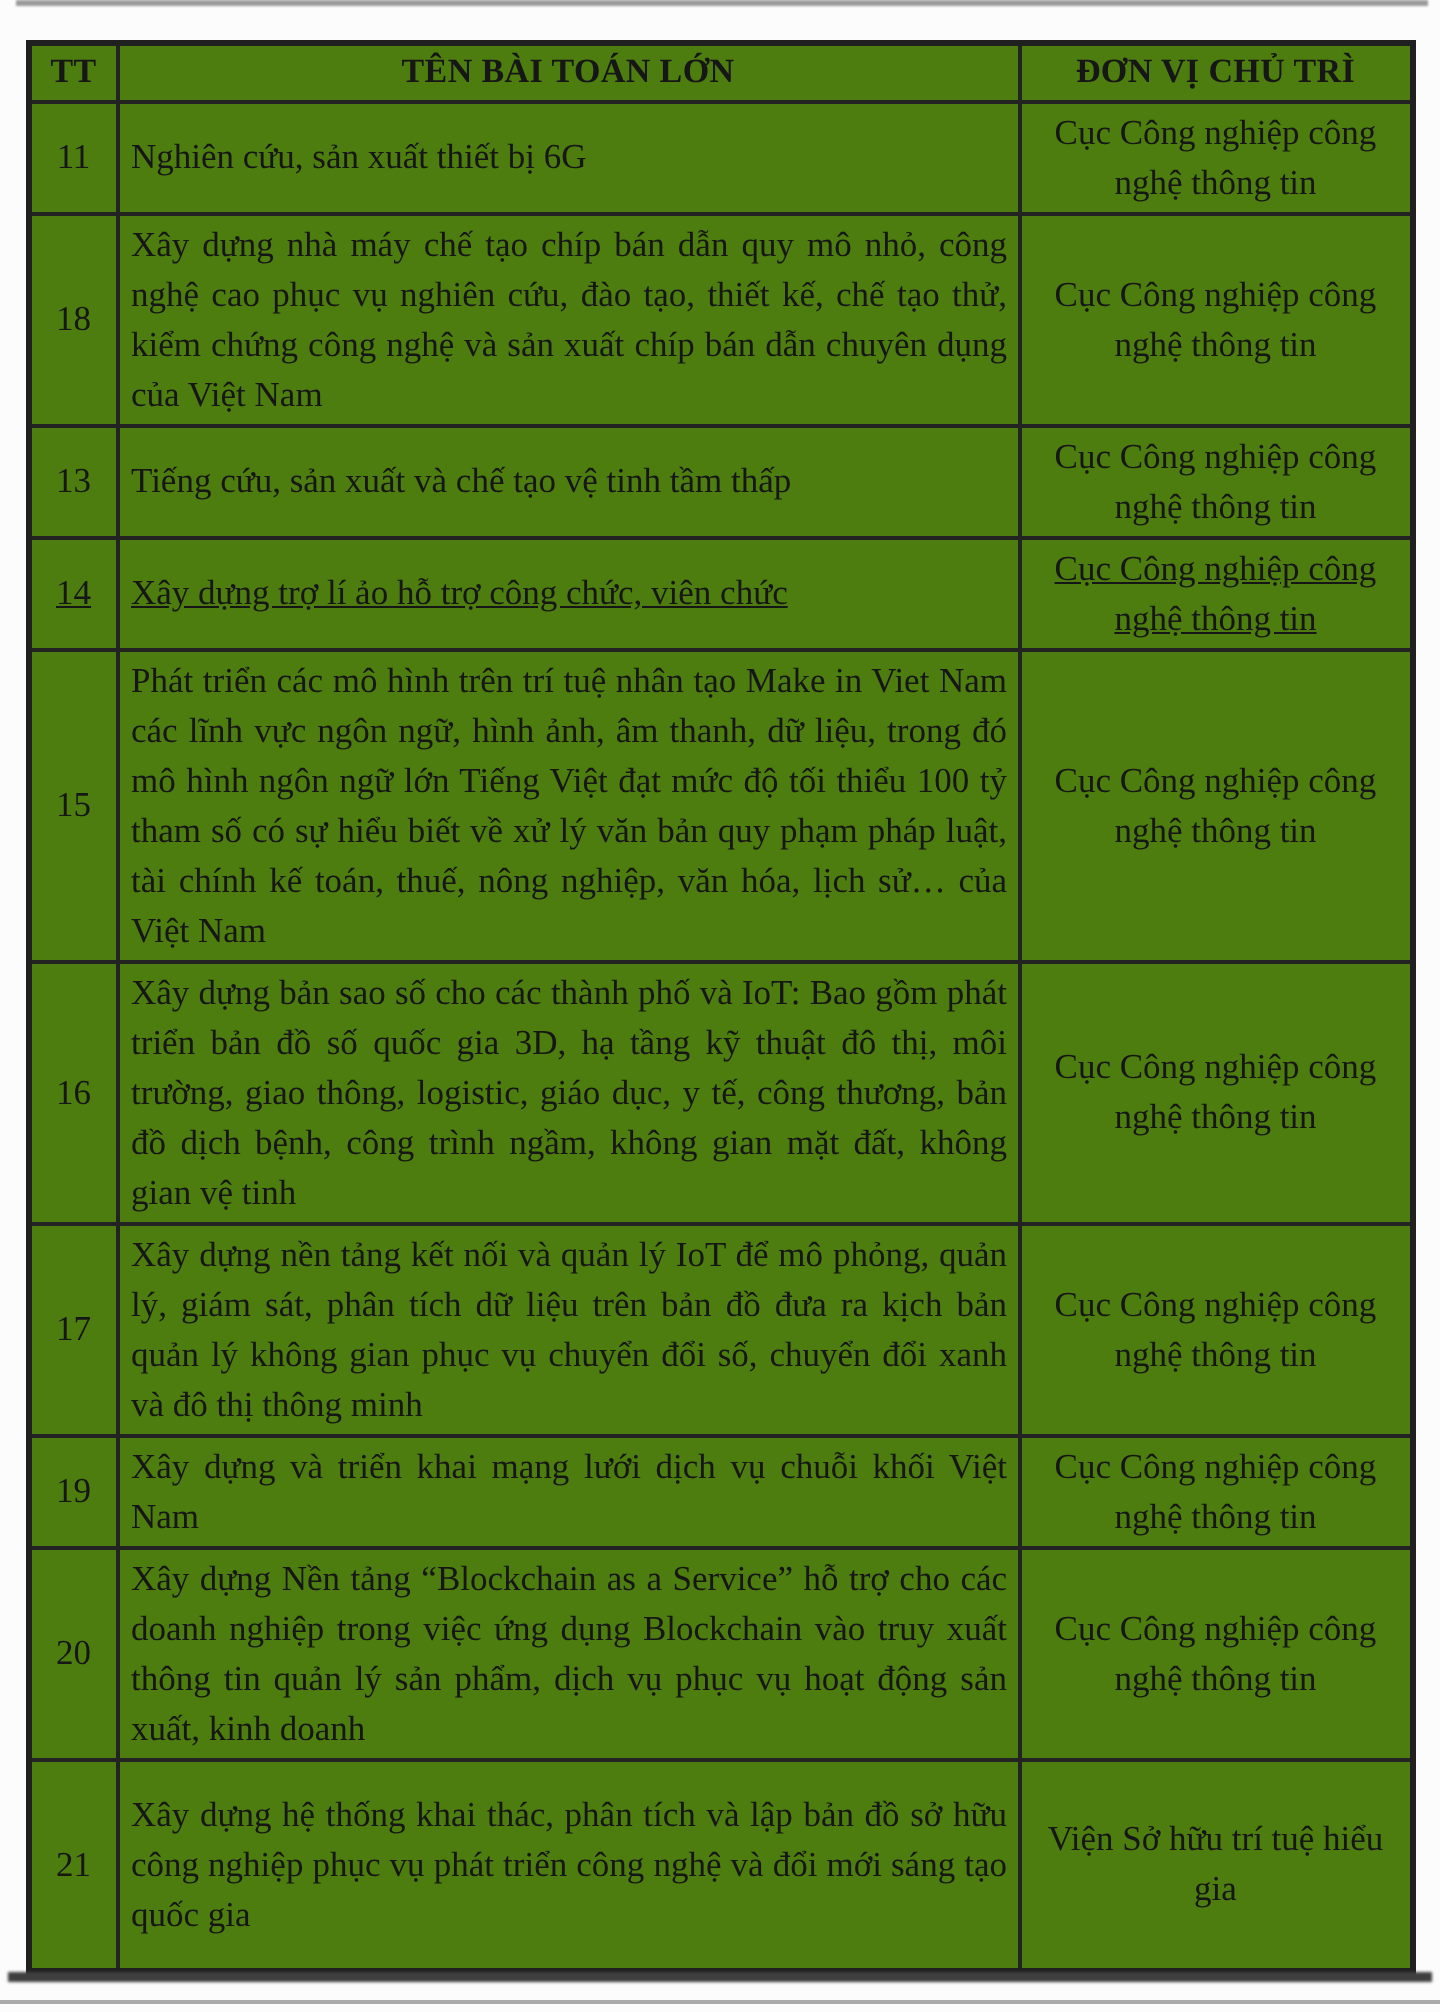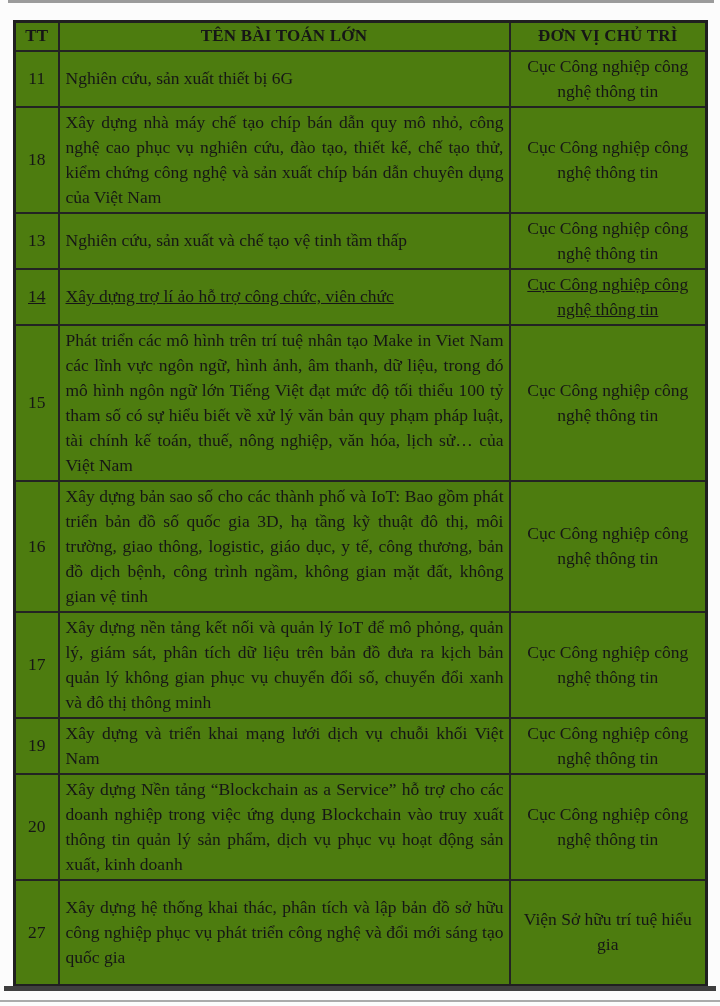--- a/index.html
+++ b/index.html
@@ -128,21 +128,21 @@
         <td>Nghiên cứu, sản xuất thiết bị 6G</td>
         <td>Cục Công nghiệp công nghệ thông tin</td>
       </tr>
       <tr>
         <td>18</td>
         <td>Xây dựng nhà máy chế tạo chíp bán dẫn quy mô nhỏ, công nghệ cao phục vụ nghiên cứu, đào tạo, thiết kế, chế tạo thử, kiểm chứng công nghệ và sản xuất chíp bán dẫn chuyên dụng của Việt Nam</td>
         <td>Cục Công nghiệp công nghệ thông tin</td>
       </tr>
       <tr>
         <td>13</td>
-        <td>Nghiên cứu, sản xuất và chế tạo vệ tinh tầm thấp</td>
+        <td>Tiếng cứu, sản xuất và chế tạo vệ tinh tầm thấp</td>
         <td>Cục Công nghiệp công nghệ thông tin</td>
       </tr>
       <tr>
         <td>14</td>
         <td>Xây dựng trợ lí ảo hỗ trợ công chức, viên chức</td>
         <td>Cục Công nghiệp công nghệ thông tin</td>
       </tr>
       <tr>
         <td>15</td>
         <td>Phát triển các mô hình trên trí tuệ nhân tạo Make in Viet Nam các lĩnh vực ngôn ngữ, hình ảnh, âm thanh, dữ liệu, trong đó mô hình ngôn ngữ lớn Tiếng Việt đạt mức độ tối thiểu 100 tỷ tham số có sự hiểu biết về xử lý văn bản quy phạm pháp luật, tài chính kế toán, thuế, nông nghiệp, văn hóa, lịch sử… của Việt Nam</td>
@@ -162,21 +162,21 @@
         <td>19</td>
         <td>Xây dựng và triển khai mạng lưới dịch vụ chuỗi khối Việt Nam</td>
         <td>Cục Công nghiệp công nghệ thông tin</td>
       </tr>
       <tr>
         <td>20</td>
         <td>Xây dựng Nền tảng “Blockchain as a Service” hỗ trợ cho các doanh nghiệp trong việc ứng dụng Blockchain vào truy xuất thông tin quản lý sản phẩm, dịch vụ phục vụ hoạt động sản xuất, kinh doanh</td>
         <td>Cục Công nghiệp công nghệ thông tin</td>
       </tr>
       <tr>
-        <td>27</td>
+        <td>21</td>
         <td>Xây dựng hệ thống khai thác, phân tích và lập bản đồ sở hữu công nghiệp phục vụ phát triển công nghệ và đổi mới sáng tạo quốc gia</td>
         <td>Viện Sở hữu trí tuệ hiểu gia</td>
       </tr>
     </tbody>
 </table>
 
 <div class="bottom-dark-bar"></div>
 <div class="bottom-gray-line"></div>
 
 </body></html>

